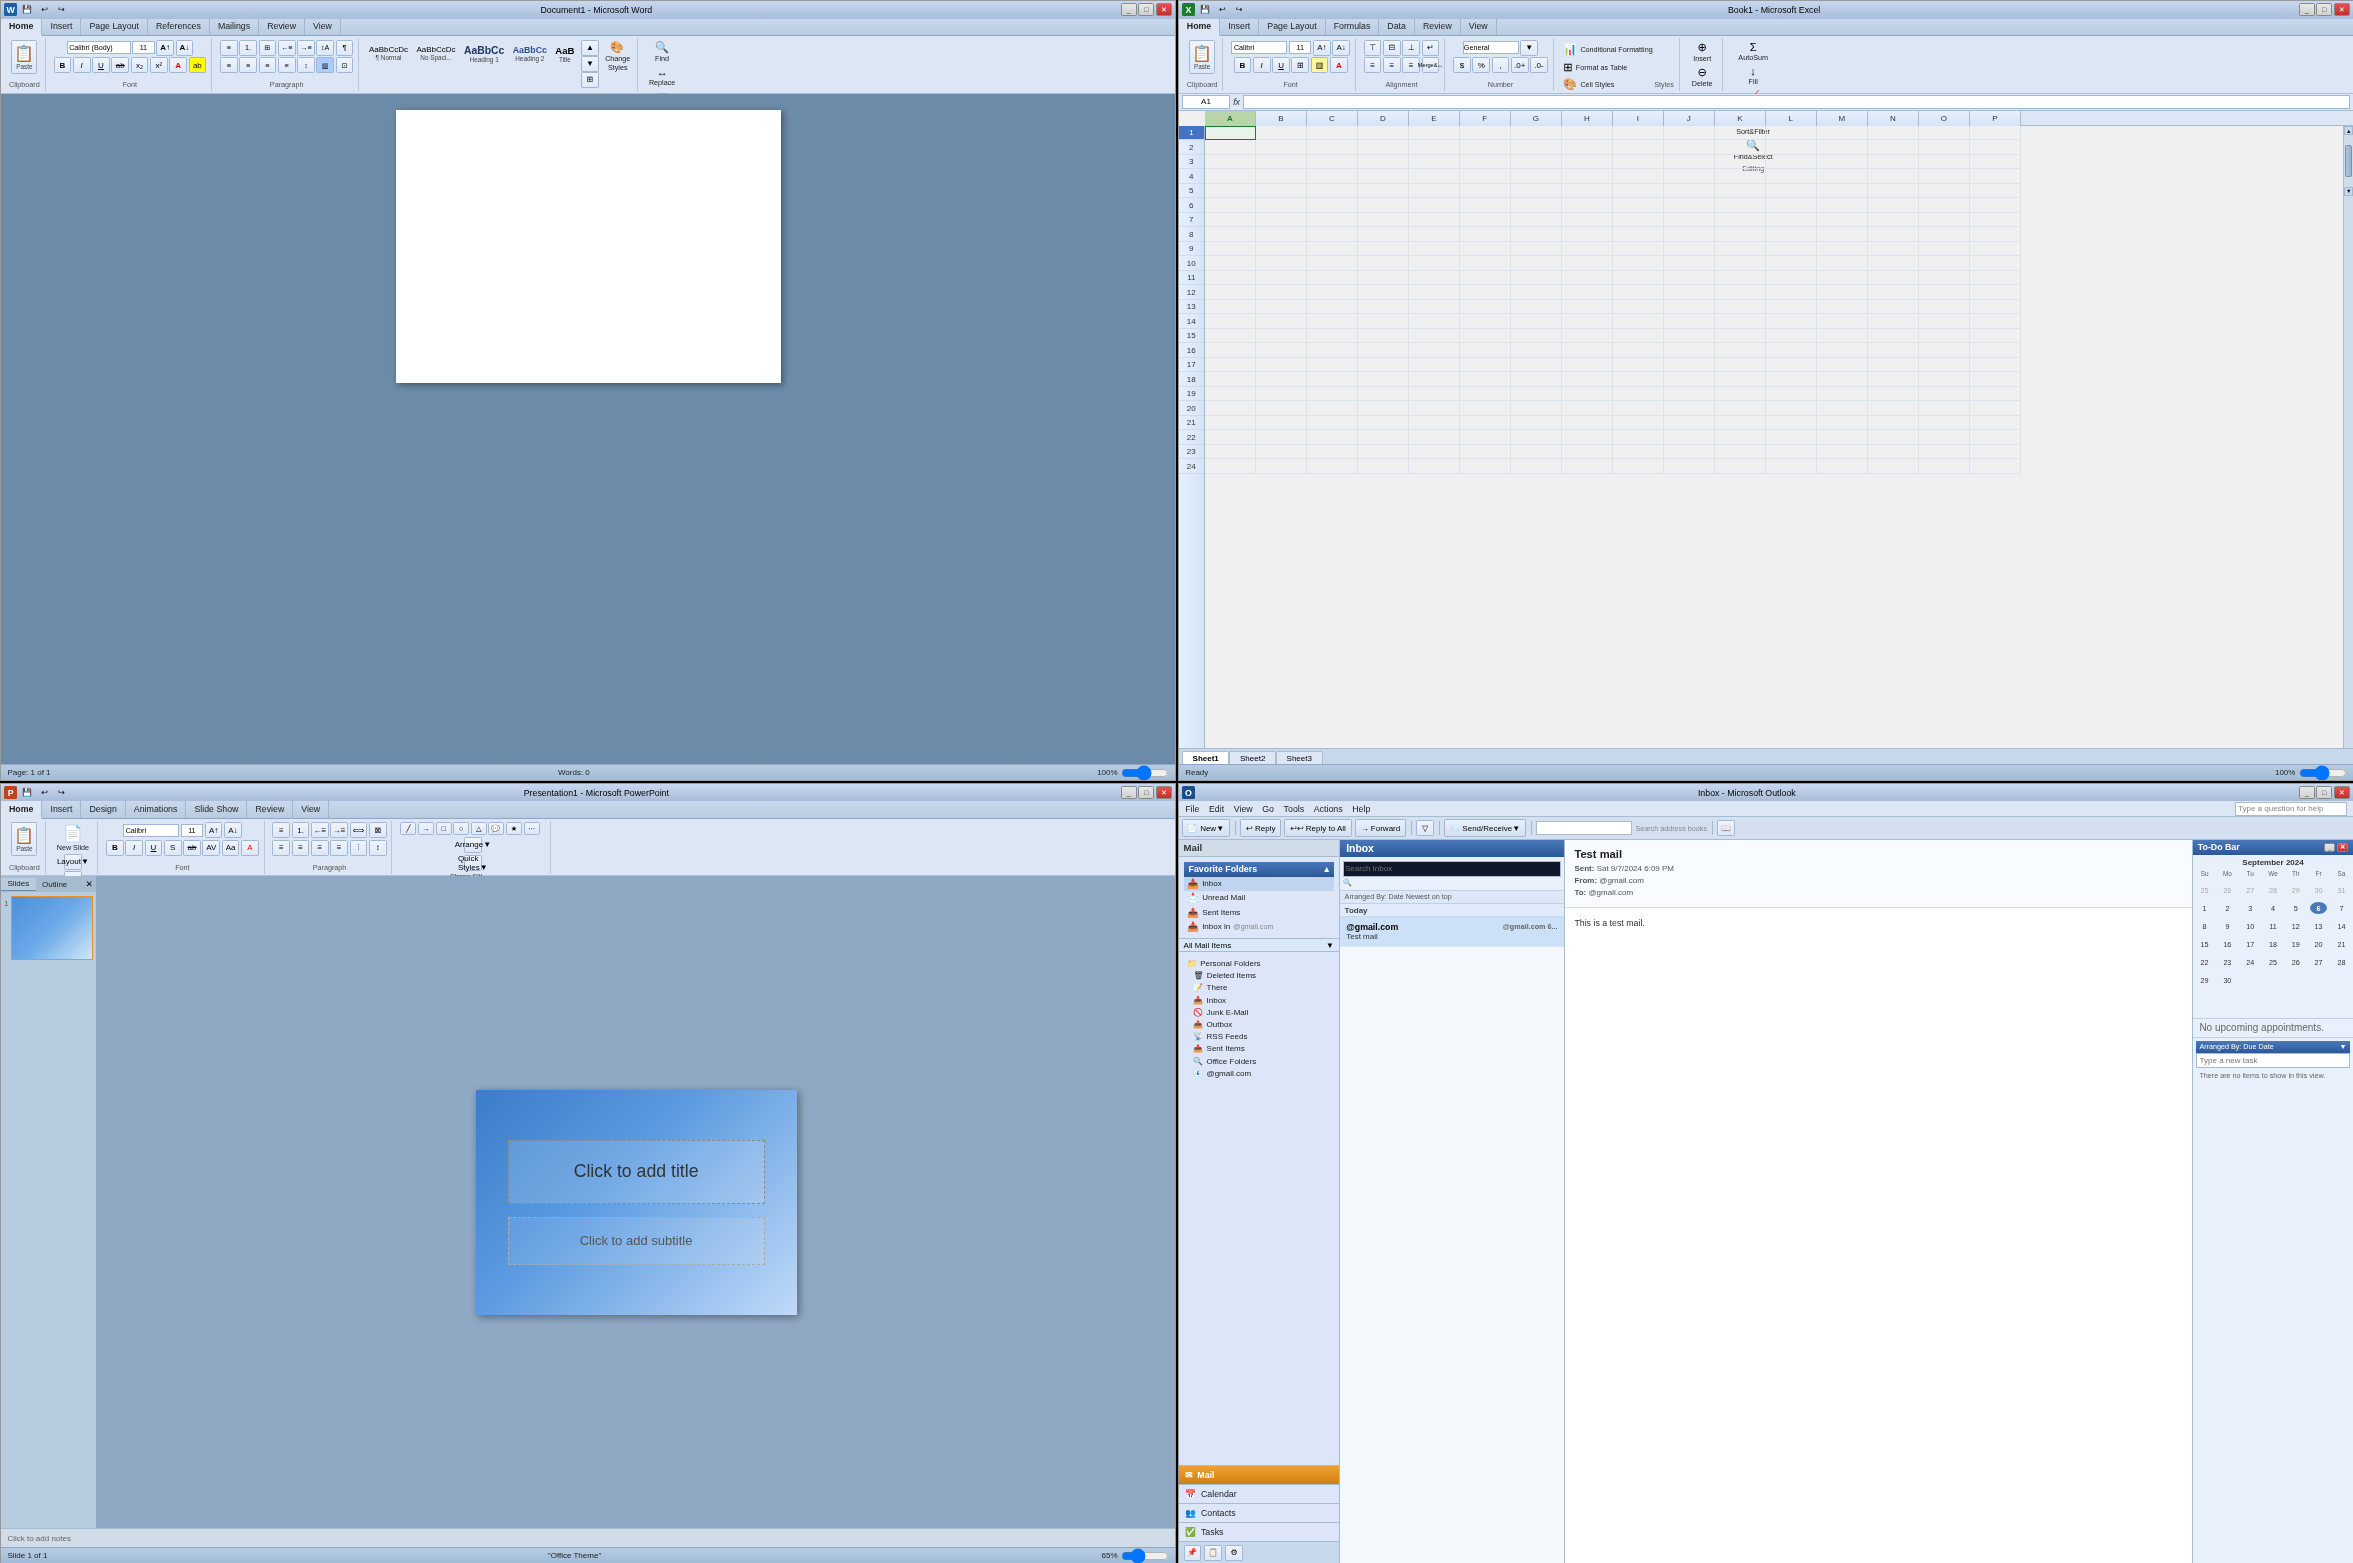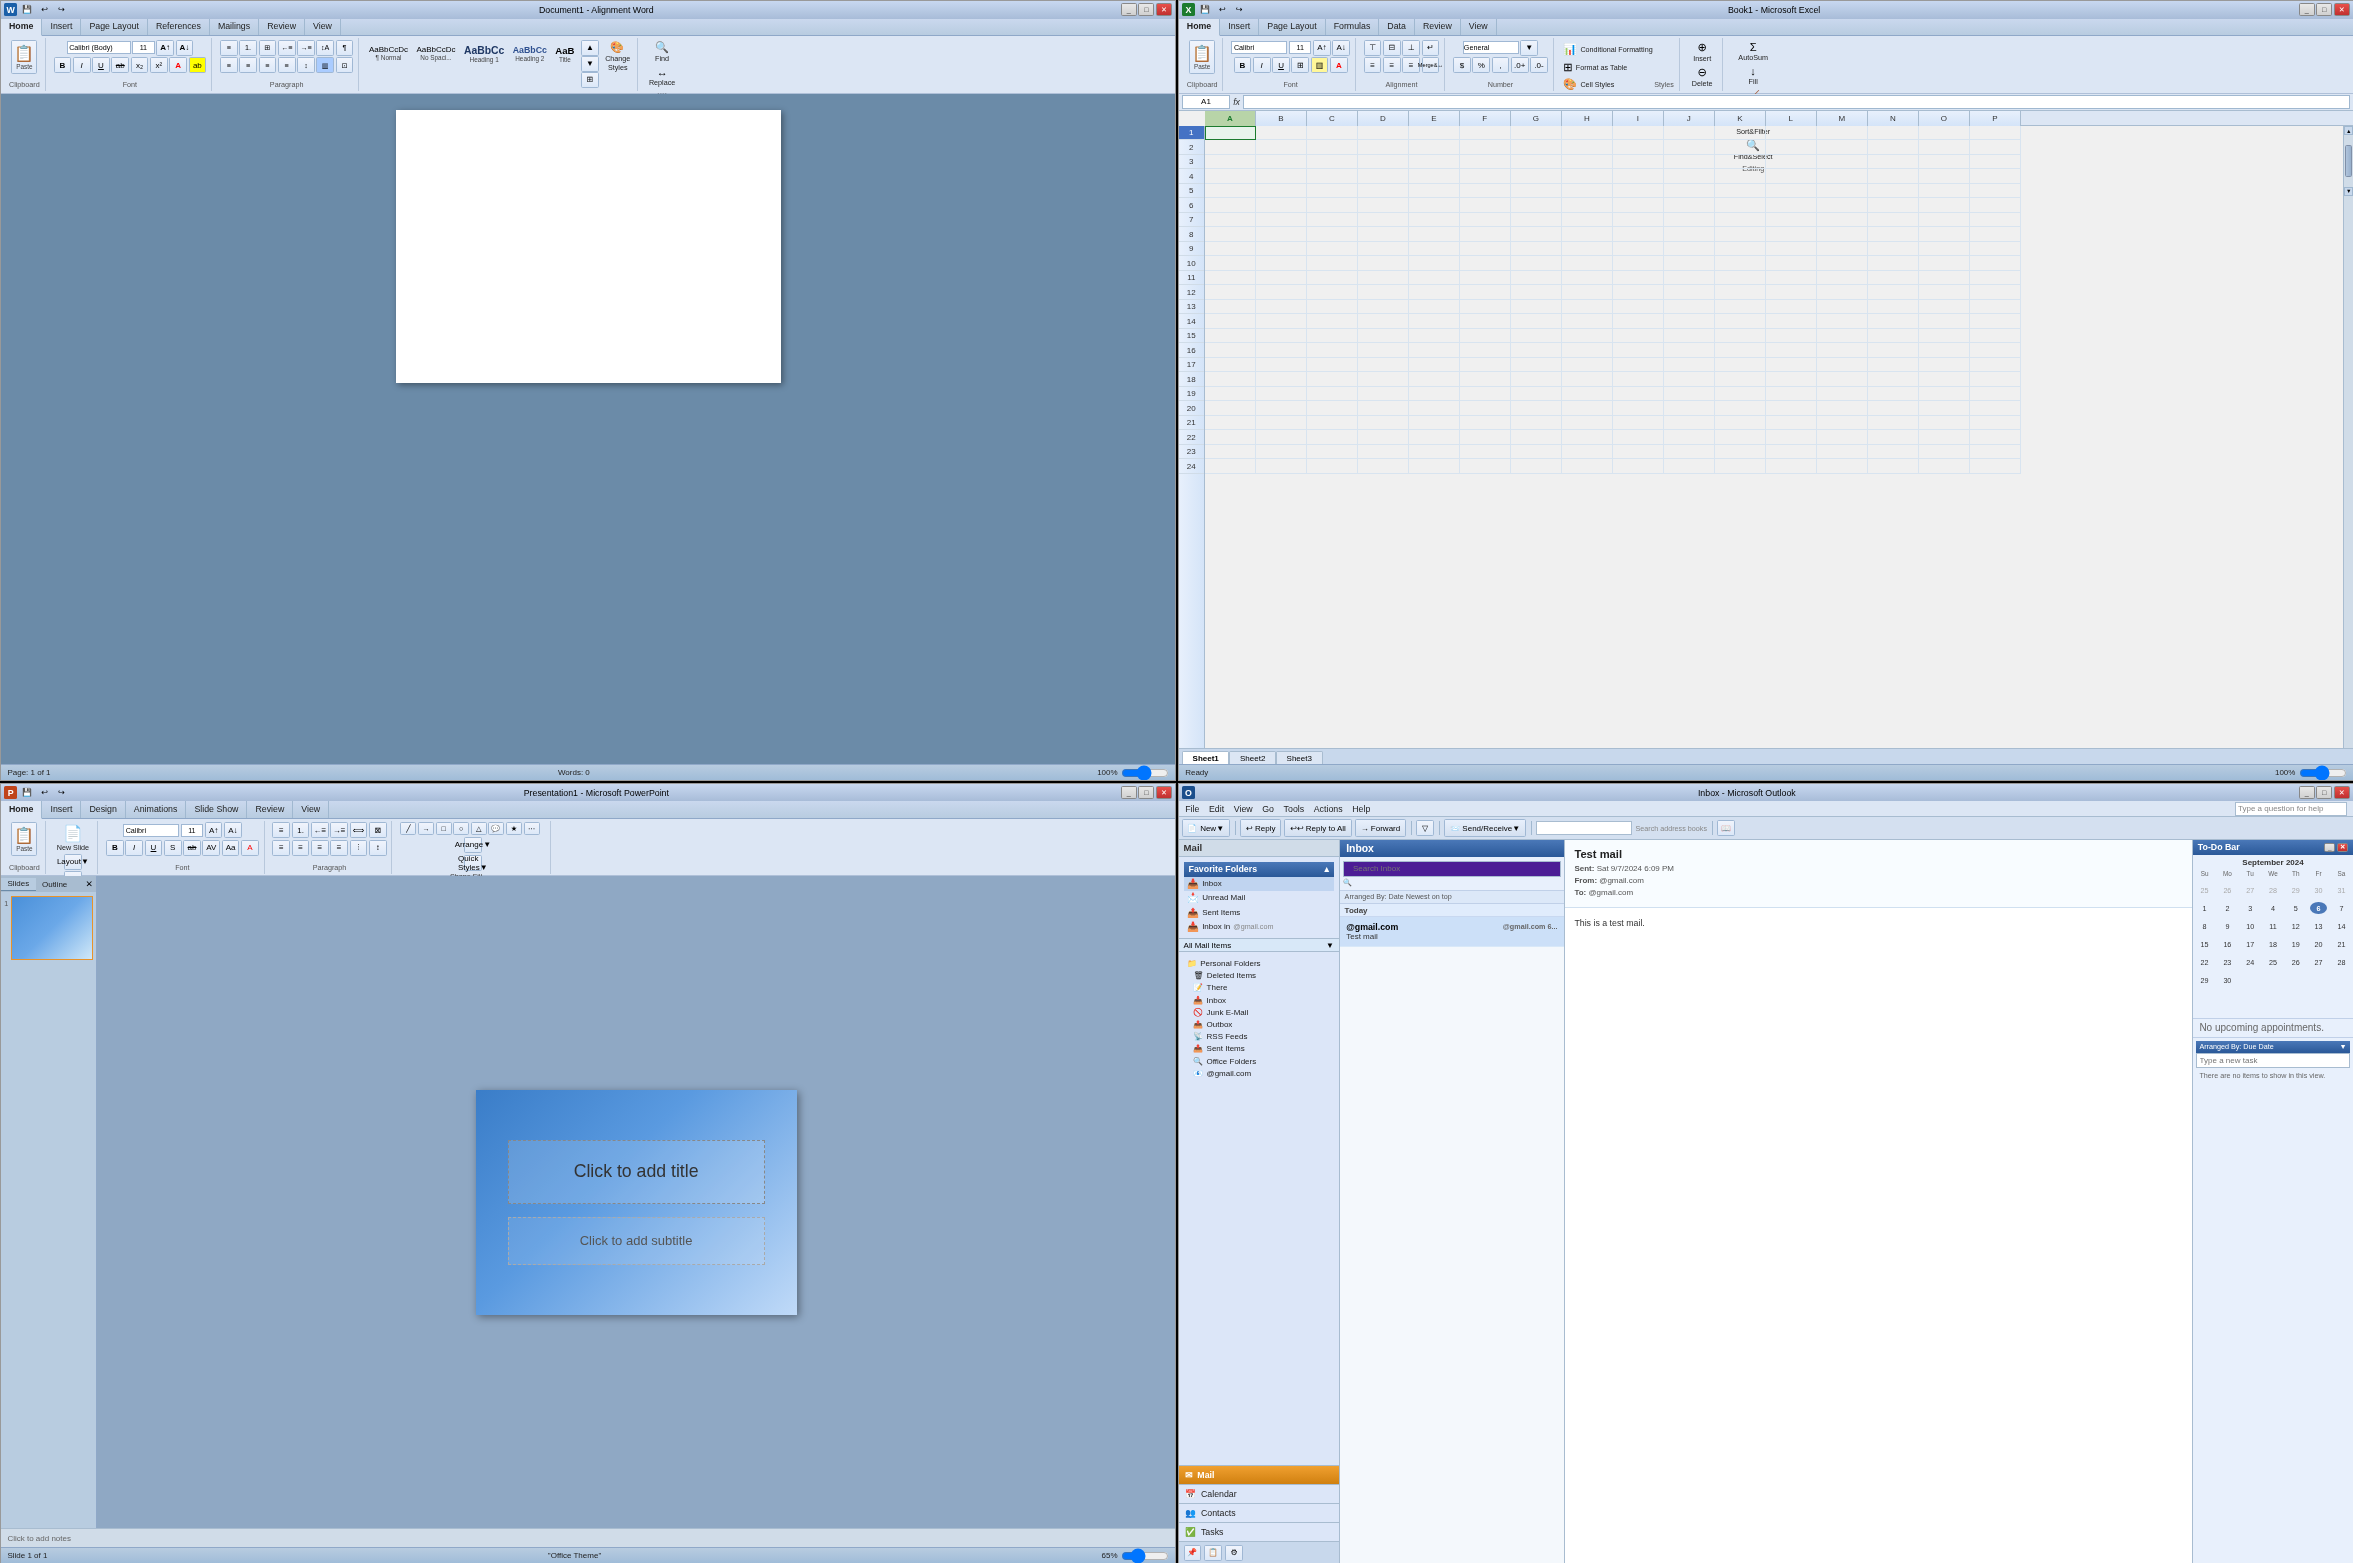--- a/index.html
+++ b/index.html
@@ -583,23 +583,23 @@
       padding: 3.2px;
       background: #e8f0fc;
       border-bottom: 0.8px solid #c0d0e8;
       flex-shrink: 0;
     }
 
     .outlook-search-input {
       width: 100%;
       height: 16px;
       border: 0.8px solid #a8bcd0;
-      padding: 0 9px;
+      padding: 0 1px;
       font-size: 8px;
-      background: #4c1d95;
+      background: #0f172a;
       color: #888;
     }
 
     .outlook-sort-bar {
       padding: 1.6px 4.8px;
       background: #dce8f8;
       border-bottom: 0.8px solid #c0d0e8;
       font-size: 7.2px;
       color: #555;
       flex-shrink: 0;
@@ -930,21 +930,21 @@
 
 <div class="window word-window">
 
   <div class="title-bar">
     <div class="title-bar-icon" style="background:#1a5fa8;color:white;font-weight:bold;font-size:8.8px;display:flex;align-items:center;justify-content:center;">W</div>
     <div class="quick-access">
       <span class="qa-btn">💾</span>
       <span class="qa-btn">↩</span>
       <span class="qa-btn">↪</span>
     </div>
-    <div class="title-bar-text">Document1 - Alignment Word</div>
+    <div class="title-bar-text">Document1 - Microsoft Word</div>
     <div class="title-bar-controls">
       <div class="win-btn">_</div>
       <div class="win-btn">□</div>
       <div class="win-btn close">✕</div>
     </div>
   </div>
 
   <div class="ribbon">
     <div class="ribbon-tabs">
       <div class="ribbon-tab active">Home</div>

